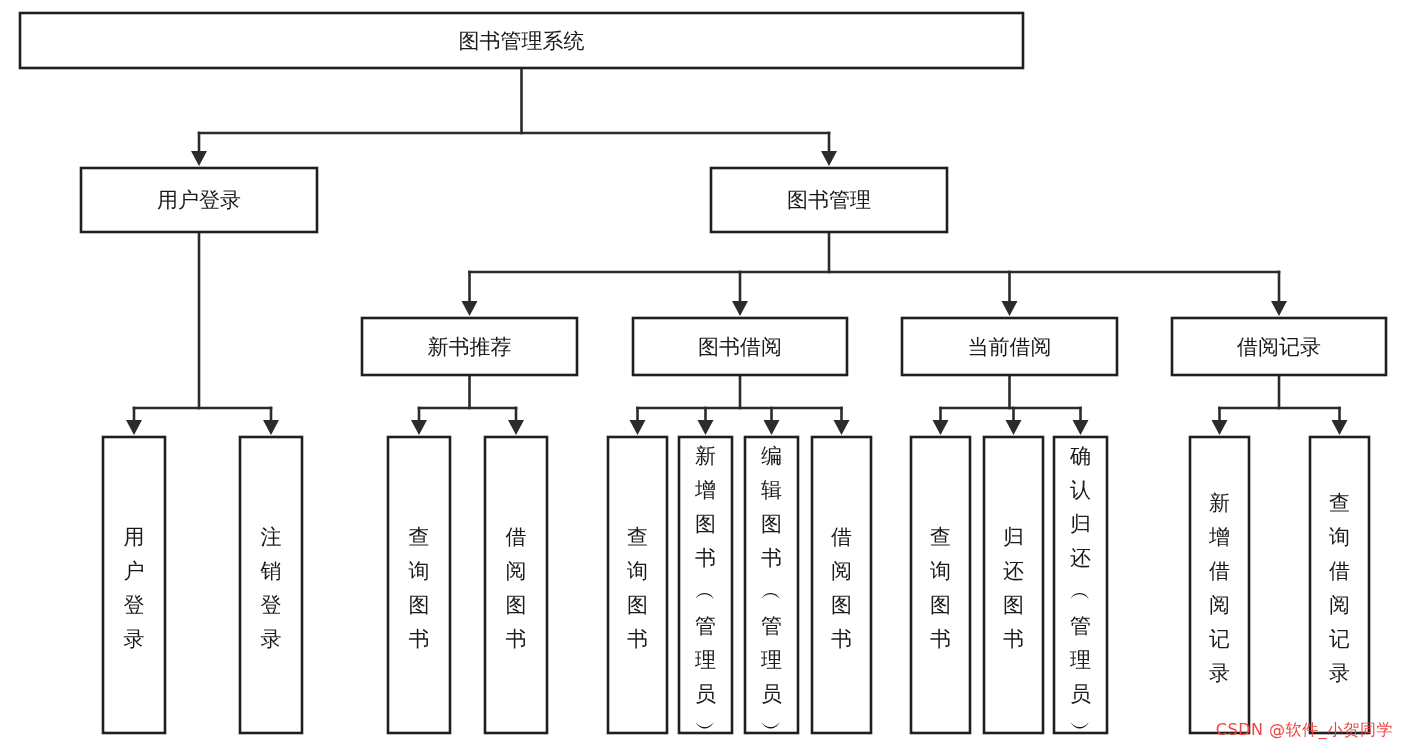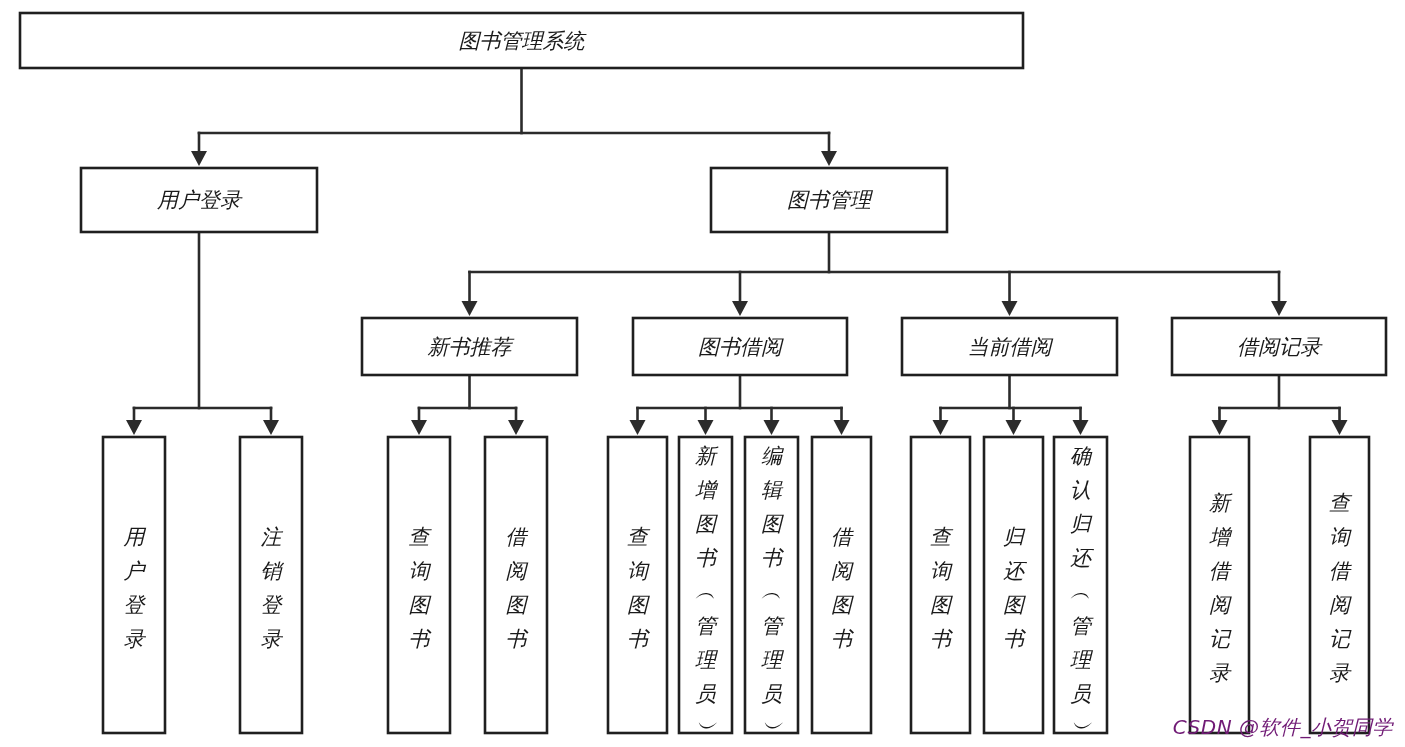--- a/index.html
+++ b/index.html
@@ -10,21 +10,20 @@
   }
   body {
     font-family: "DejaVu Sans", "Liberation Sans", sans-serif;
   }
   #diagram-root {
     position: relative;
     width: 1405px;
     height: 747px;
     background: #ffffff;
     overflow: hidden;
-    font-style: italic;
   }
   svg#tree-svg {
     position: absolute;
     top: 0;
     left: 0;
     width: 1405px;
     height: 747px;
     display: block;
   }
   .node-box {
@@ -53,22 +52,22 @@
     font-family: "DejaVu Sans", "Liberation Sans", sans-serif;
     font-size: 21px;
     fill: #1a1a1a;
     text-anchor: middle;
   }
   .watermark-text {
     position: absolute;
     right: 12px;
     bottom: 6px;
     font-family: "DejaVu Sans", "Liberation Sans", sans-serif;
-    font-size: 20px;
-    color: #701a75;
+    font-size: 16px;
+    color: #ef4444;
     letter-spacing: 0.5px;
     white-space: nowrap;
     user-select: none;
   }
 </style>
 </head>
 <body>
 
 <div id="diagram-root">
   <svg id="tree-svg" viewBox="0 0 1405 747" xmlns="http://www.w3.org/2000/svg">

